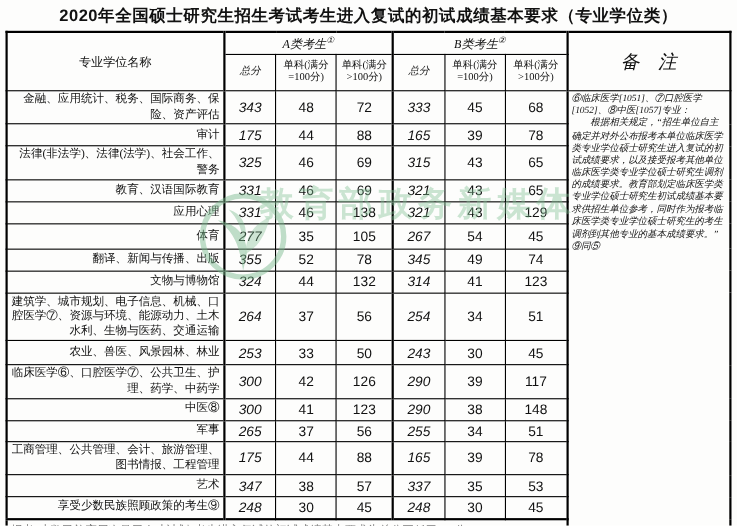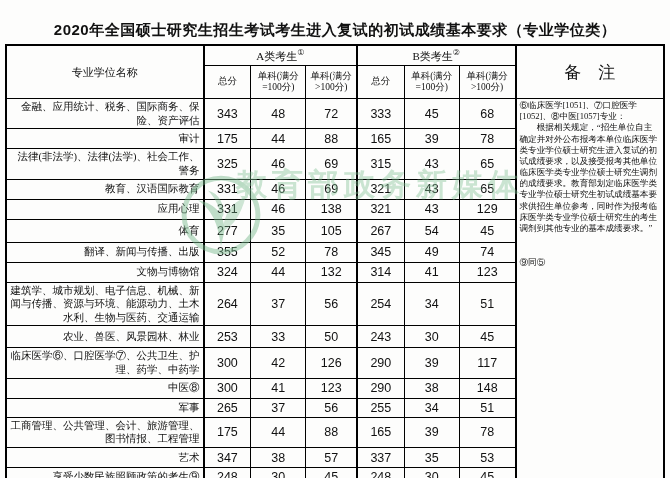--- a/index.html
+++ b/index.html
@@ -9,37 +9,37 @@
     background:#fdfdfc;
     font-family:"Liberation Serif","DejaVu Serif",serif;
     color:#111;
     overflow:hidden;
   }
   .title{
     text-align:center;
     font-family:"Liberation Sans","DejaVu Sans",sans-serif;
     font-weight:bold;
     font-size:15px;
-    padding-top:21px;
+    padding-top:5px;
     height:23px;
     letter-spacing:0.5px;
   }
   table.score{
     border-collapse:collapse;
     table-layout:fixed;
     margin:0 auto;
     width:660px;
     border:2px solid #000;
   }
   table.score th, table.score td{
     border:1px solid #000;
     padding:1px 3px;
     overflow:hidden;
   }
-  .bl2{border-left-width:2px !important;}
+  .bl2{border-left-width:2px !important;font-style:italic;}
   th{font-weight:normal;}
   .h-name{font-size:11px;}
   .h-group{font-size:11px;height:17px;}
   .h-group .sup{font-size:8px;vertical-align:super;}
   .h-sub{font-size:9.5px;line-height:1.2;height:30px;text-align:center;}
   .h-remark{font-size:17px;}
   td.label{
     font-size:10.5px;
     line-height:1.3;
     text-align:right;
@@ -51,21 +51,21 @@
     text-align:center;
   }
   td.remark{
     vertical-align:top;
     font-size:8.6px;
     line-height:1.3;
     padding:12px 3px 2px 4px;
   }
   .remark-heading{margin:0 0 0 0;}
   .remark-body{margin:0;text-indent:2em;}
-  .remark-note{margin-top:23px;}
+  .remark-note{margin-top:0;}
   td.footer-cell{
     font-size:10.5px;
     text-align:left;
     padding-left:5px;
     border-top-width:2px !important;
   }
   tr.footer-row td{border-top-width:2px;}
   
   .watermark{
     position:absolute;
@@ -205,21 +205,21 @@
       <tr style="height:20px">
         <td class="label">文物与博物馆</td>
         <td class="num bl2">324</td>
         <td class="num">44</td>
         <td class="num">132</td>
         <td class="num bl2">314</td>
         <td class="num">41</td>
         <td class="num">123</td>
       </tr>
       <tr style="height:42px">
-        <td class="label">建筑学、城市规划、电子信息、机械、新闻与传播、资源与环境、能源动力、土木水利、生物与医药、交通运输</td>
+        <td class="label">建筑学、城市规划、电子信息、机械、口腔医学⑦、资源与环境、能源动力、土木水利、生物与医药、交通运输</td>
         <td class="num bl2">264</td>
         <td class="num">37</td>
         <td class="num">56</td>
         <td class="num bl2">254</td>
         <td class="num">34</td>
         <td class="num">51</td>
       </tr>
       <tr style="height:22px">
         <td class="label">农业、兽医、风景园林、林业</td>
         <td class="num bl2">253</td>

